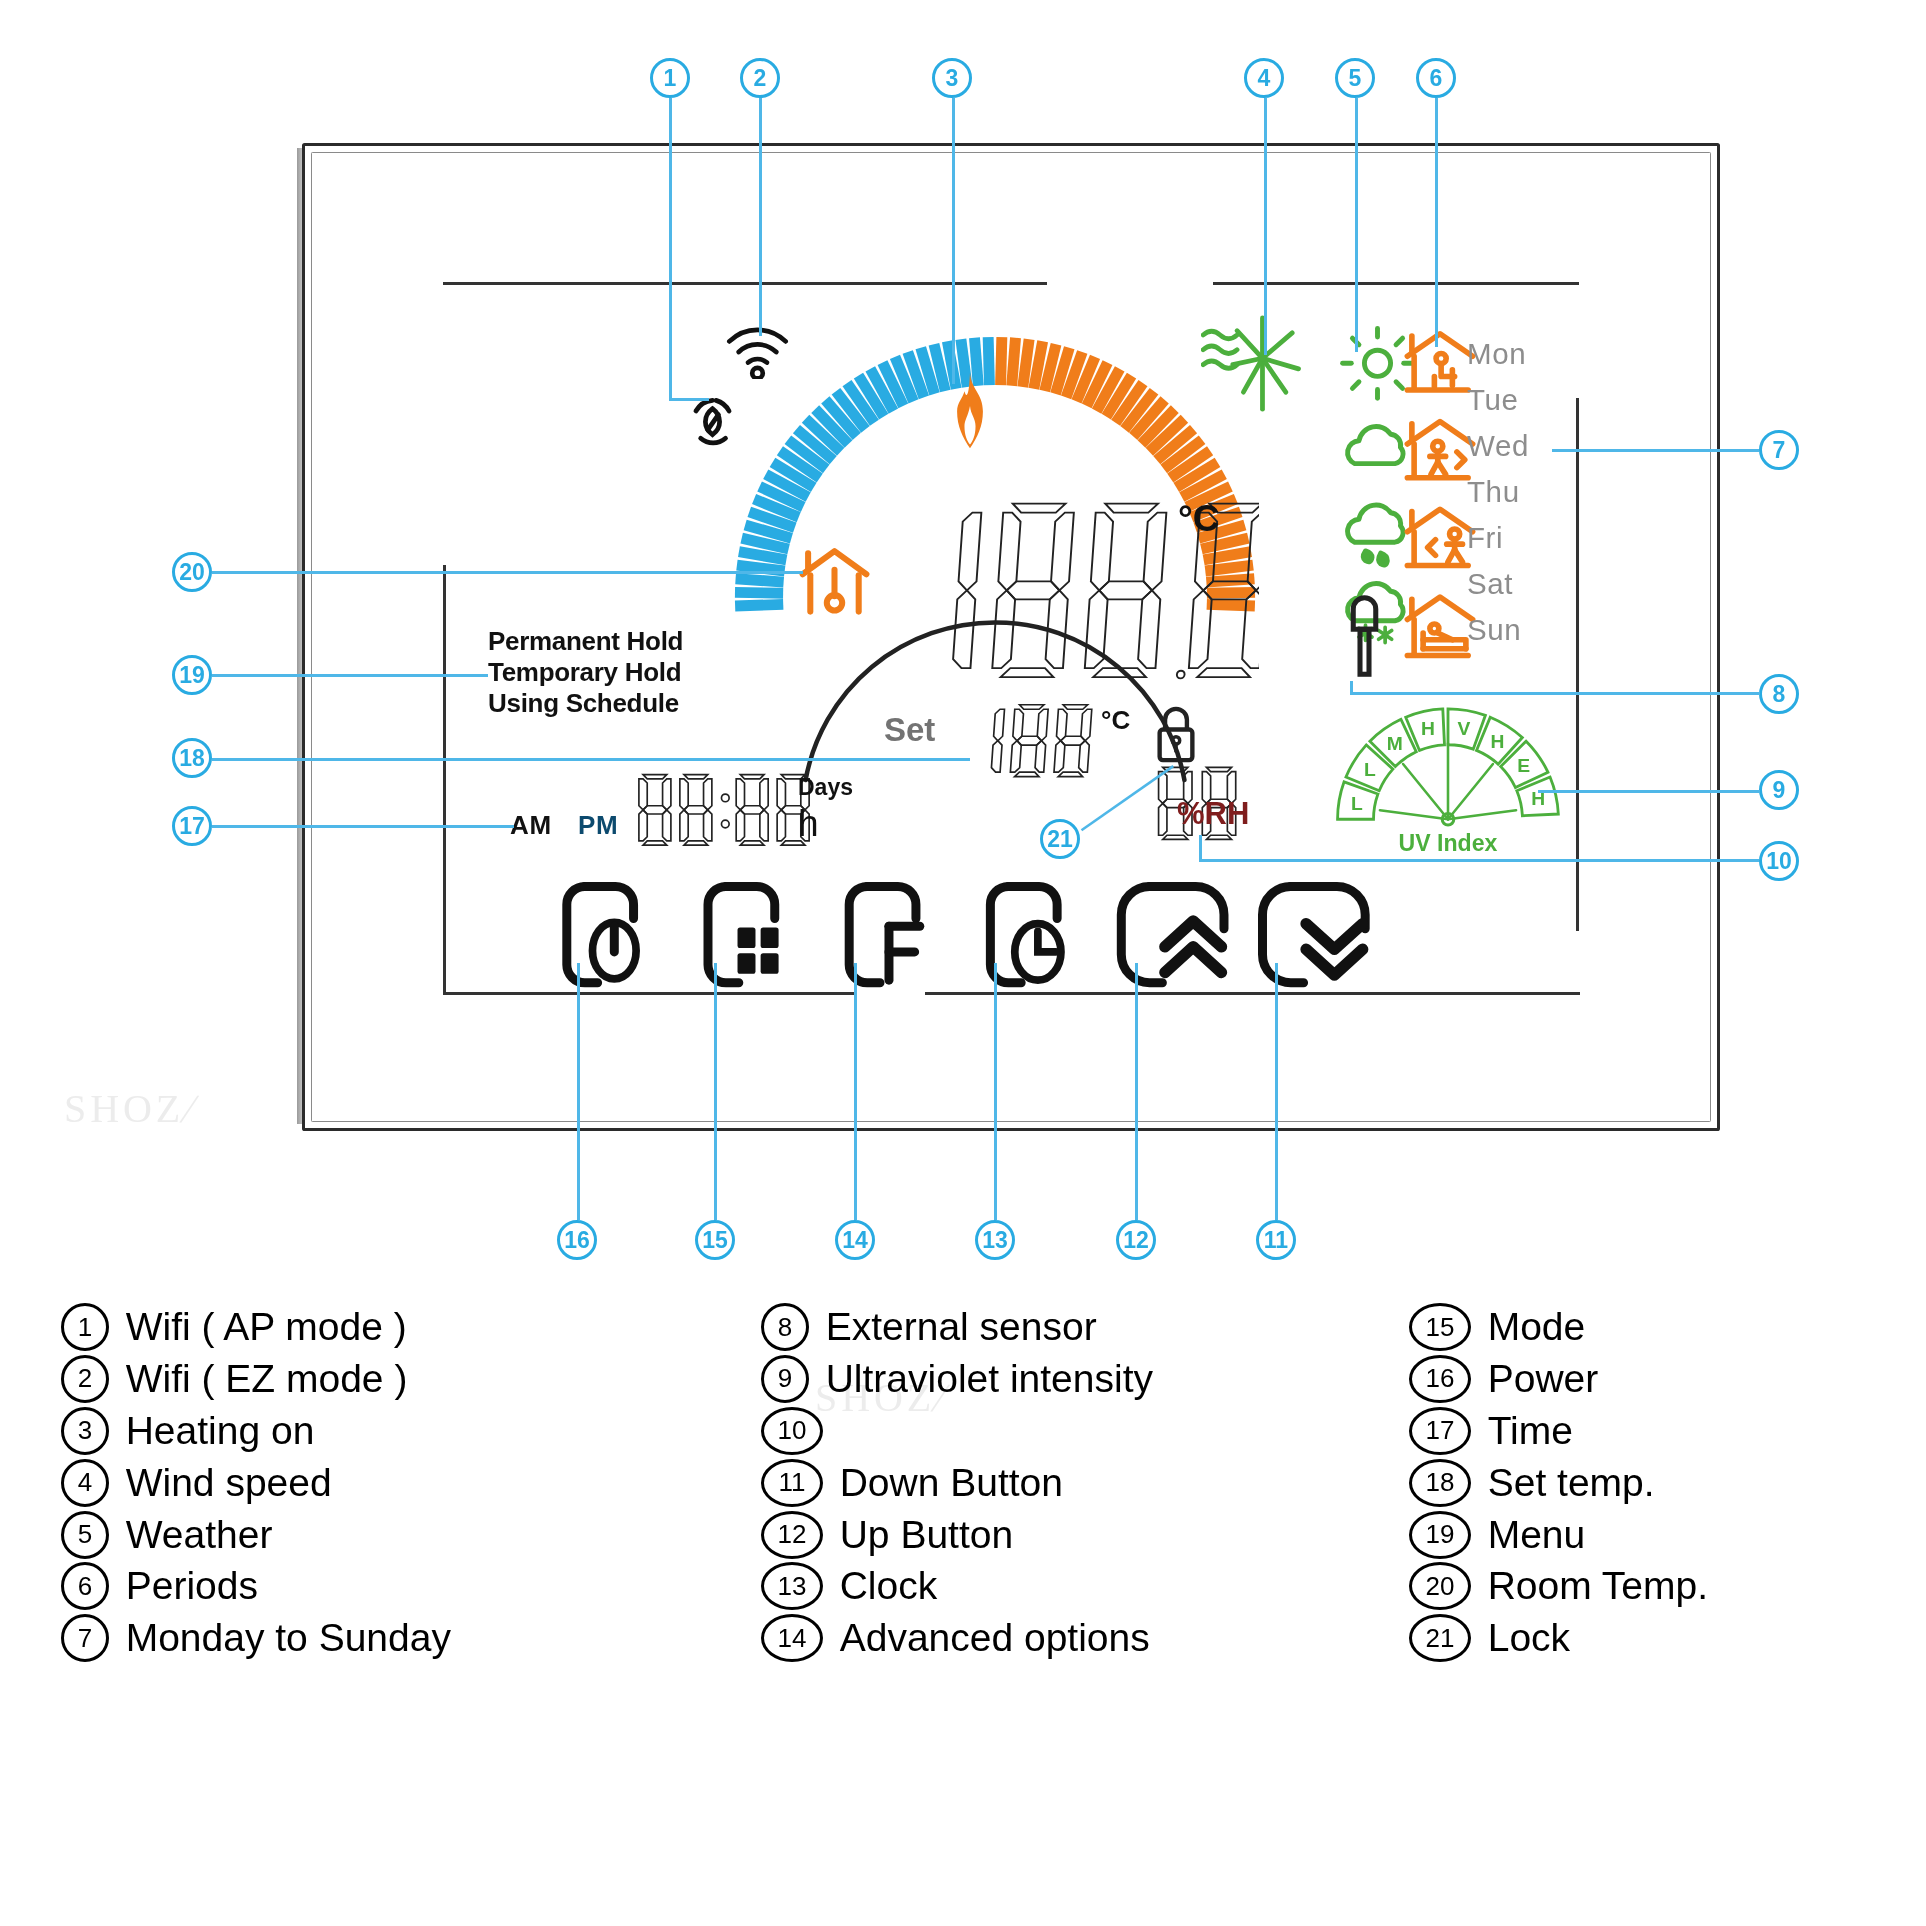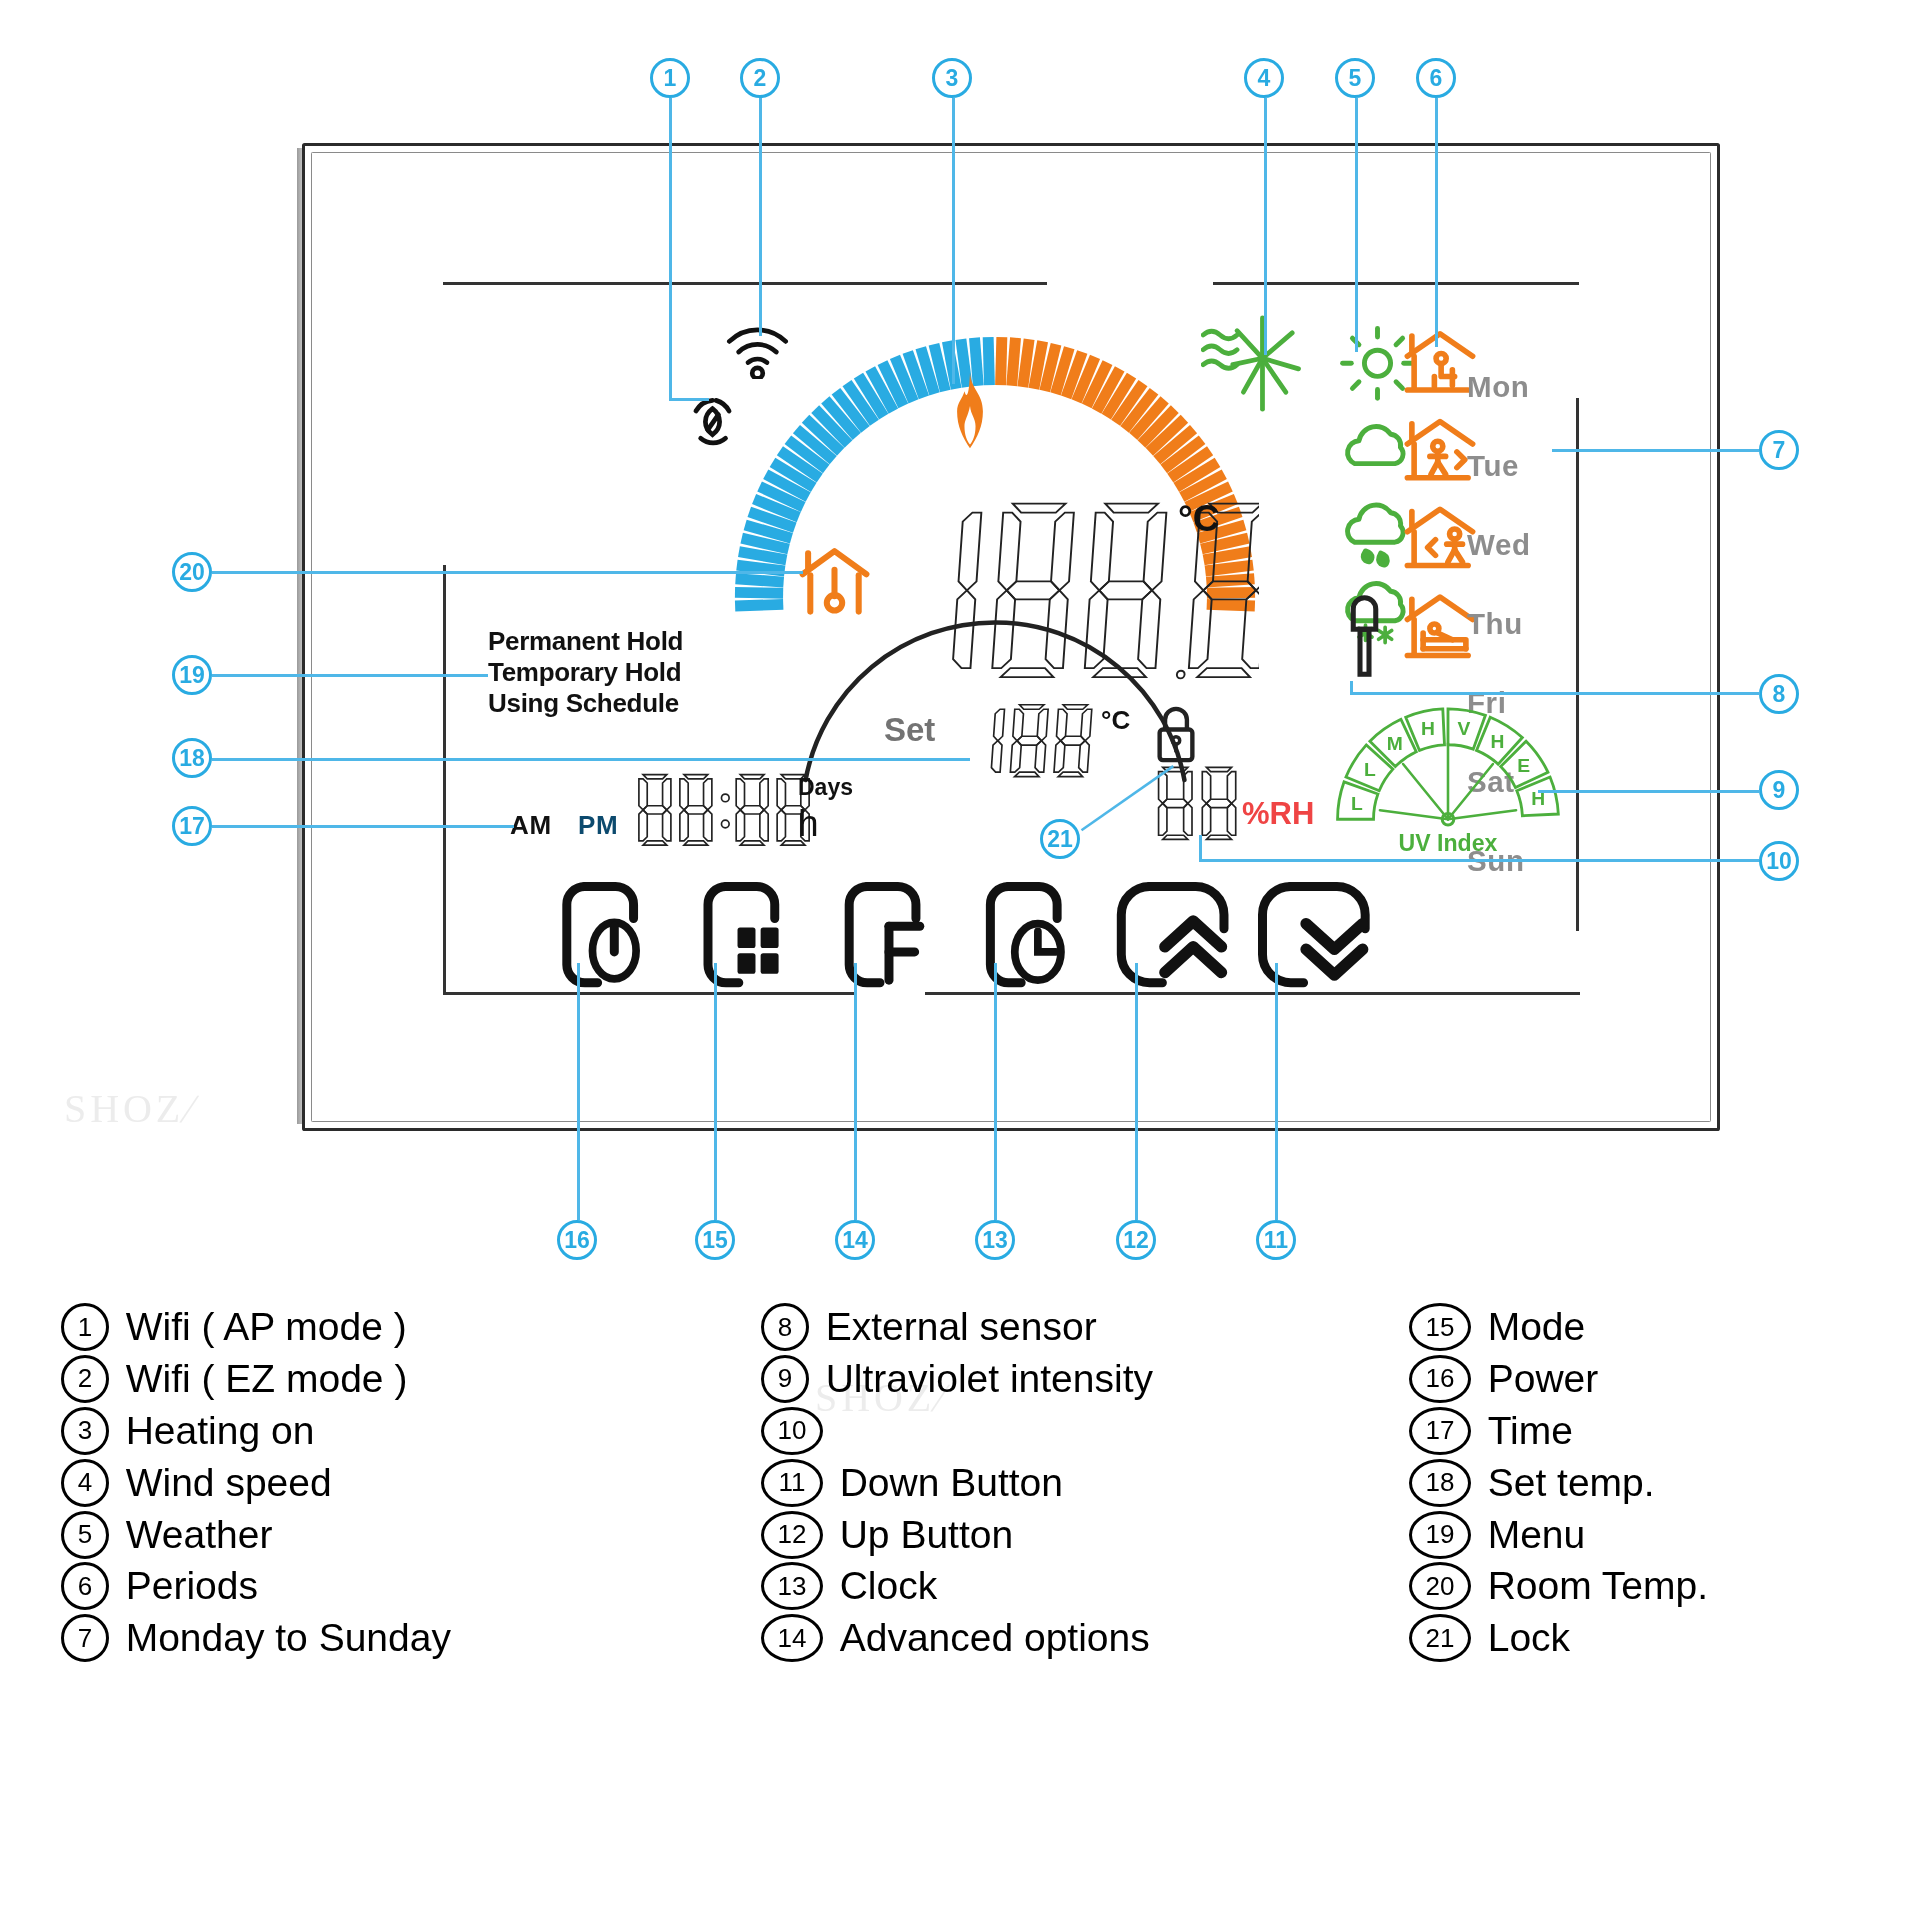--- a/index.html
+++ b/index.html
@@ -57,22 +57,22 @@
   .modes{
     position:absolute;left:488px;top:626px;
     font-size:26px;font-weight:bold;color:#111;
     line-height:1.20;letter-spacing:-0.3px;
   }
 
   
   .daycol{position:absolute;left:1467px;top:331px;}
   .day{
     font-family:"Liberation Sans", sans-serif;
-    font-size:29.5px;color:#8d8d8d;font-weight:700;
-    height:46px;line-height:46px;letter-spacing:0.6px;margin-top:33px;
+    font-size:29.5px;color:#8d8d8d;font-weight:400;
+    height:46px;line-height:46px;letter-spacing:0.6px;
   }
 
   
   .cal{
     position:absolute;width:40px;height:40px;border-radius:50%;
     border:3.2px solid #29abe2;color:#29abe2;
     font-size:23px;font-weight:600;
     display:flex;align-items:center;justify-content:center;
     background:#fff;box-sizing:border-box;
   }
@@ -459,21 +459,21 @@
         <polygon points="16.5,66 23,59.5 49,59.5 55.5,66 49,72.5 23,72.5" fill="none" stroke="#222"></polygon>
         <polygon points="84.5,10 123.5,10 117,16.5 91,16.5" fill="none" stroke="#222"></polygon>
         <polygon points="130,16.5 130,59.5 123.5,66 117,59.5 117,23 123.5,16.5" fill="none" stroke="#222"></polygon>
         <polygon points="130,72.5 130,115.5 123.5,115.5 117,109 117,72.5 123.5,66" fill="none" stroke="#222"></polygon>
         <polygon points="91,115.5 117,115.5 123.5,122 84.5,122" fill="none" stroke="#222"></polygon>
         <polygon points="78,72.5 84.5,66 91,72.5 91,109 84.5,115.5 78,115.5" fill="none" stroke="#222"></polygon>
         <polygon points="78,16.5 84.5,16.5 91,23 91,59.5 84.5,66 78,59.5" fill="none" stroke="#222"></polygon>
         <polygon points="84.5,66 91,59.5 117,59.5 123.5,66 117,72.5 91,72.5" fill="none" stroke="#222"></polygon>
       </g>
   </svg>
-  <div style="position:absolute;left:1242px;top:796px;font-size:31px;font-weight:bold;color:#ef4444;font-family:'Liberation Sans',sans-serif;">%RH</div>
+  <div style="position:absolute;left:1177px;top:796px;font-size:31px;font-weight:bold;color:#7f1d1d;font-family:'Liberation Sans',sans-serif;">%RH</div>
 
   <svg style="position:absolute;left:1326px;top:697px;width:244px;height:161px;" viewBox="0 0 190 125">
     <g id="uvsegs">
         <path d="M37 95 L9 94.99999999999999 A86 86 0 0 1 14.084253869936617 65.86853885890491 L40.42891540065493 75.35320062577307 A58 58 0 0 0 37 95 Z" fill="none" stroke="#4caf3d" stroke-width="2.2"></path>
         <text x="24.07212851685628" y="87.62110477988251" font-size="15" font-weight="bold" text-anchor="middle" fill="#4caf3d" font-family="Liberation Sans, sans-serif">L</text>
         <path d="M41.41498711434537 72.80436092282478 L15.546360204029341 62.08922481660227 A86 86 0 0 1 31.391725831839587 37.12092383815946 L52.10139649124065 55.96527421643313 A58 58 0 0 0 41.41498711434537 72.80436092282478 Z" fill="none" stroke="#4caf3d" stroke-width="2.2"></path>
         <text x="34.208389363854934" y="61.42047076151222" font-size="15" font-weight="bold" text-anchor="middle" fill="#4caf3d" font-family="Liberation Sans, sans-serif">L</text>
         <path d="M53.987806691180246 53.98780669118024 L34.18881681795692 34.18881681795691 A86 86 0 0 1 58.38298092540375 17.18487348792233 L70.30480108922578 42.52003095697087 A58 58 0 0 0 53.987806691180246 53.98780669118024 Z" fill="none" stroke="#4caf3d" stroke-width="2.2"></path>
         <text x="53.59962185288394" y="41.093220345398315" font-size="15" font-weight="bold" text-anchor="middle" fill="#4caf3d" font-family="Liberation Sans, sans-serif">M</text>
         <path d="M72.8043609228248 41.41498711434537 L62.08922481660228 15.546360204029341 A86 86 0 0 1 90.94884523897072 9.095470753270575 L92.26782585884072 37.06438725220574 A58 58 0 0 0 72.8043609228248 41.41498711434537 Z" fill="none" stroke="#4caf3d" stroke-width="2.2"></path>

